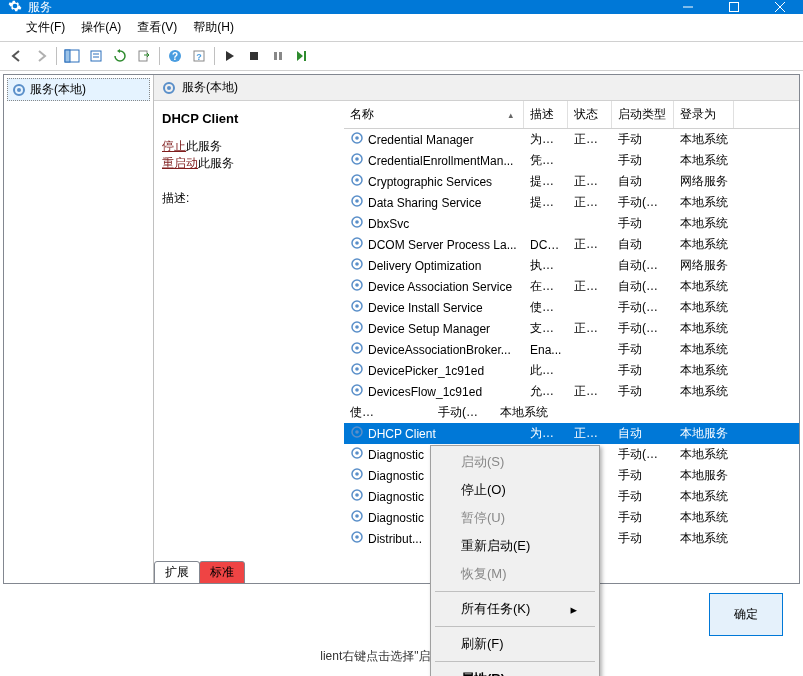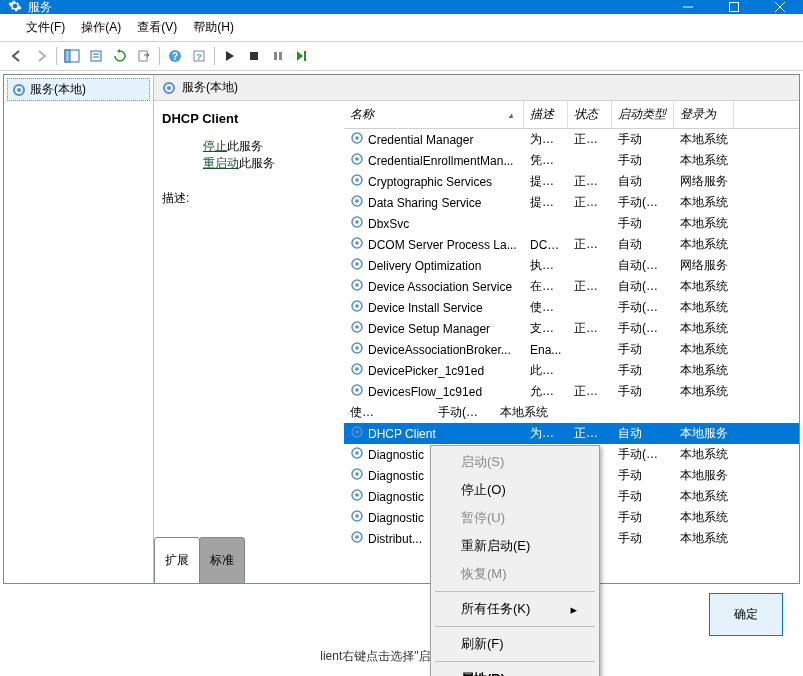--- a/index.html
+++ b/index.html
@@ -16,40 +16,40 @@
 .tb-sep { width: 1px; height: 18px; background: #c0c0c0; margin: 0 2px; }
 .main { display: flex; height: 510px; border: 1px solid #828790; margin: 3px; position: relative; }
 .left-pane { width: 150px; border-right: 1px solid #c0c0c0; background: #fff; padding: 3px; }
 .tree-node { display: flex; align-items: center; padding: 2px 4px; gap: 4px; }
 .tree-node.sel { background: #e5f3ff; border: 1px dotted #888; }
 .right-pane { flex: 1; display: flex; flex-direction: column; background: #fff; position: relative; }
 .right-header { display: flex; align-items: center; padding: 4px 8px; border-bottom: 1px solid #d0d0d0; background: #f0f0f0; gap: 6px; }
 .right-body { flex: 1; display: flex; overflow: hidden; }
 .detail-pane { width: 190px; padding: 10px 8px; font-size: 12px; }
 .detail-title { font-weight: bold; margin-bottom: 12px; font-size: 13px; }
-.detail-link { color: #14532d; text-decoration: underline; margin-left: 41px; }
+.detail-link { color: #7f1d1d; text-decoration: underline; }
 .detail-desc-label { margin-top: 18px; }
 .detail-desc { margin-top: 2px; line-height: 1.5; }
 .list-pane { flex: 1; overflow: hidden; position: relative; }
 .list-header { display: flex; border-bottom: 1px solid #d0d0d0; background: #fff; font-size: 12px; }
-.list-header > div { padding: 5px 6px; border-right: 1px solid #e0e0e0; white-space: nowrap; overflow: hidden; font-style: italic; }
+.list-header > div { padding: 5px 6px; border-right: 1px solid #e0e0e0; white-space: nowrap; overflow: hidden; }
 .col-name { width: 180px; display:flex; align-items:center; }
 .col-desc { width: 44px; }
 .col-status { width: 44px; }
 .col-start { width: 62px; }
 .col-logon { width: 60px; }
 .sort-arrow { margin-left: auto; margin-right: 4px; color: #666; font-size: 9px; }
 .list-body { overflow-y: auto; max-height: 430px; }
 .list-row { display: flex; font-size: 12px; align-items: center; height: 21px; }
 .list-row > div { padding: 2px 6px; white-space: nowrap; overflow: hidden; text-overflow: ellipsis; }
 .list-row.selected { background: #0078d7; color: #fff; }
 .row-icon { display:inline-block; vertical-align:middle; margin-right:4px; }
 .tabs { position: absolute; bottom: -1px; left: 150px; display: flex; }
-.tab { padding: 14px 10px; border: 1px solid #828790; background: #fff; font-size: 12px; border-top-left-radius: 3px; border-top-right-radius: 3px; margin-right: -1px; }
-.tab.inactive { background: #a3a3a3; }
+.tab { padding: 2px 10px; border: 1px solid #828790; background: #fff; font-size: 12px; border-top-left-radius: 3px; border-top-right-radius: 3px; margin-right: -1px; }
+.tab.inactive { background: #ef4444; }
 .context-menu { position: absolute; left: 430px; top: 445px; width: 170px; background: #f0f0f0; border: 1px solid #a0a0a0; box-shadow: 2px 2px 4px rgba(0,0,0,0.3); z-index: 100; padding: 2px; }
 .ctx-item { padding: 5px 20px 5px 28px; font-size: 13px; display: flex; align-items: center; }
 .ctx-item.disabled { color: #888; }
 .ctx-item.bold { font-weight: bold; }
 .ctx-sep { height: 1px; background: #c0c0c0; margin: 3px 2px; }
 .ctx-sub { margin-left: auto; }
 .footer { display: flex; justify-content: flex-end; align-items: center; padding: 6px 20px; gap: 8px; }
 .ok-btn { padding: 12px 24px; border: 1px solid #0078d7; background: #e5f1fb; font-size: 12px; }
 .caption { text-align: center; padding: 6px; font-size: 12px; color: #333; }
 svg.gear-svg path { fill: currentColor; }

